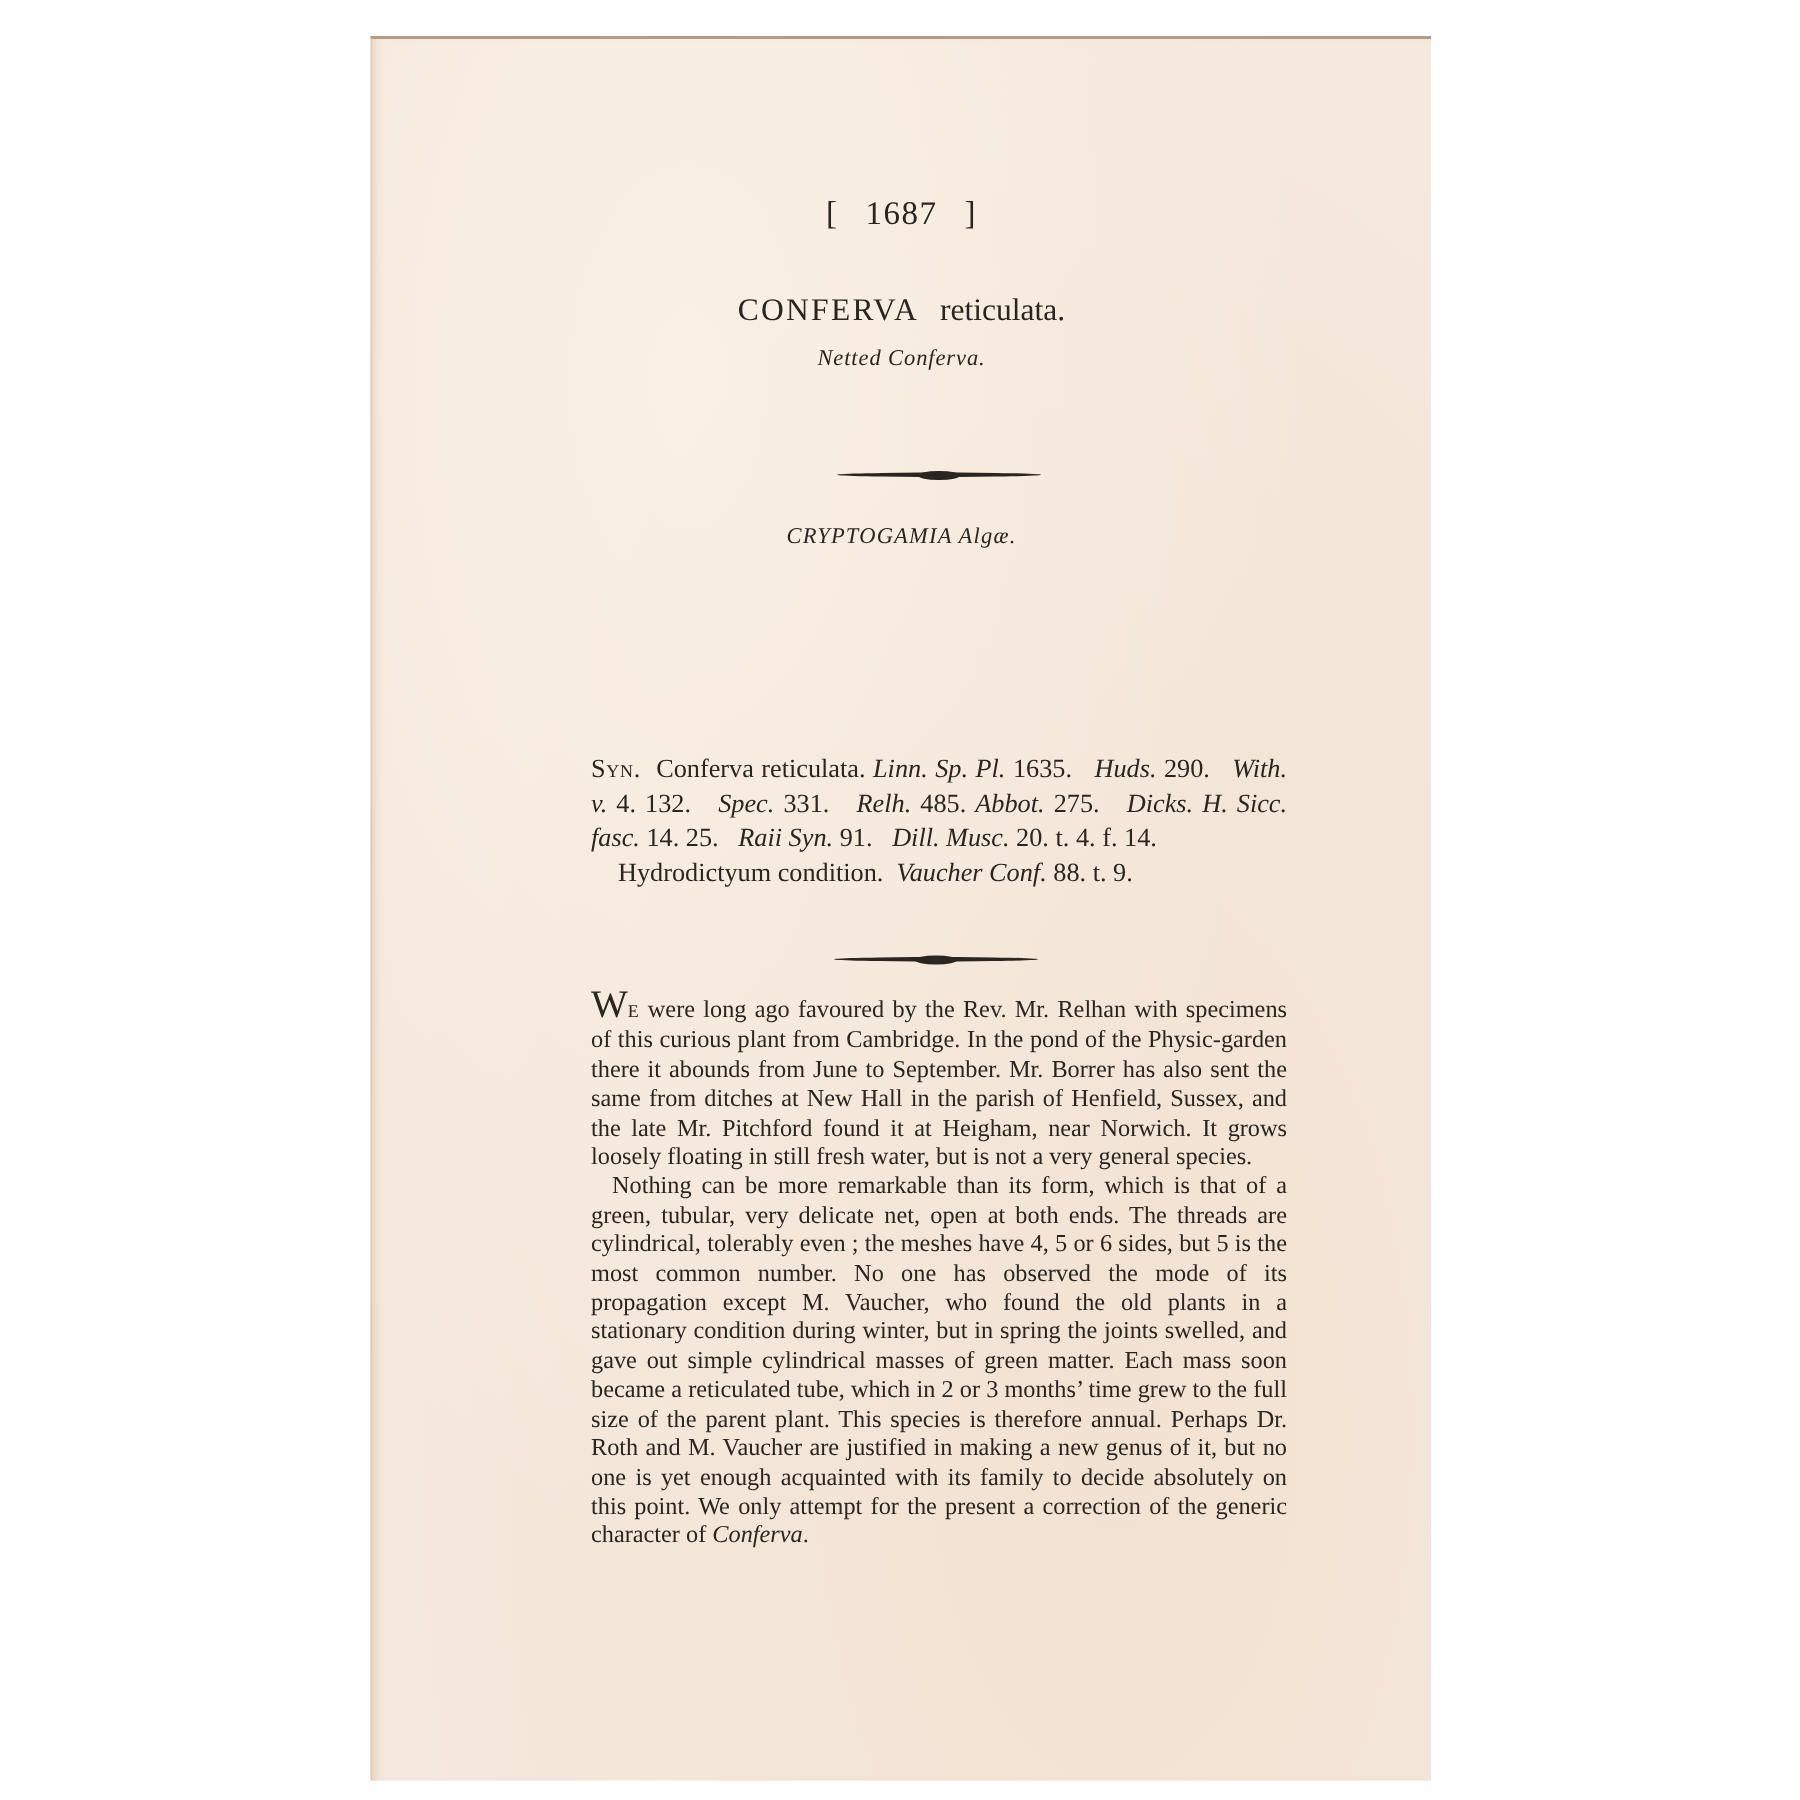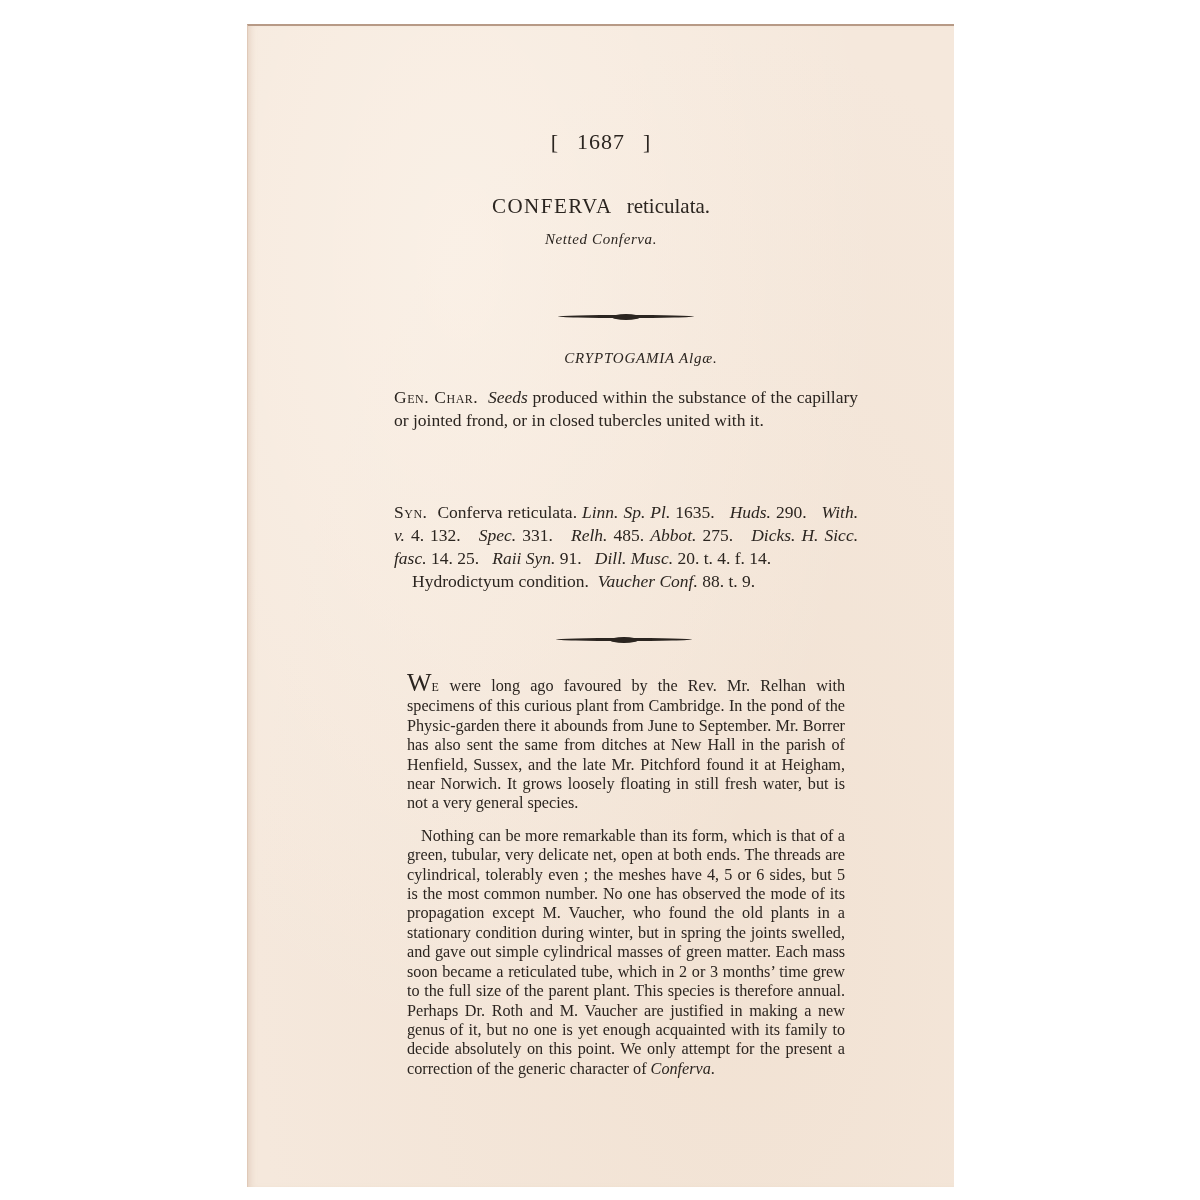--- a/index.html
+++ b/index.html
@@ -19,30 +19,30 @@
   .abs { position:absolute; white-space:nowrap; }
   .num { left:0; width:706px; top:103px; text-align:center; font-size:22px; letter-spacing:1px; }
   .num .br { display:inline-block; margin:0 18px; }
   .title { left:0; width:706px; top:168px; text-align:center; font-size:21px; }
   .title .genus { letter-spacing:1.5px; margin-right:14px; }
   .subtitle { left:0; width:706px; top:205px; text-align:center; font-size:15px; font-style:italic; letter-spacing:0.6px; }
   .rule { position:absolute; height:3px; background:#2b2520; border-radius:50%; }
   .rule::after { content:""; position:absolute; left:40%; width:20%; top:-1.5px; height:6px; background:#2b2520; border-radius:50%; }
   .rule1 { left:310px; top:289px; width:136px; }
   .rule2 { left:308px; top:612px; width:136px; }
-  .class { left:0; width:706px; top:324px; text-align:center; font-size:15px; font-style:italic; letter-spacing:0.8px;padding-left:40px; }
+  .class { left:0; width:706px; top:324px; text-align:center; font-size:15px; font-style:italic; letter-spacing:0.8px; }
   .char { position:absolute; left:146px; width:464px; font-size:17.5px; line-height:23px; }
   .char .lab { font-variant:small-caps; letter-spacing:0.5px; }
   .char p { margin:0; text-align:justify; text-align-last:left; }
   .gen { top:360px; }
   .spec { top:428px; }
   .syn { top:475px; }
   .syn .hyd { display:block; padding-left:18px; }
   .body { position:absolute; left:146px; width:464px; top:636px; font-size:16.2px; line-height:19.4px; }
-  .body p { margin:13px; text-align:justify; }
+  .body p { margin:0; text-align:justify; }
   .body .dropcap { font-size:26px; line-height:16px; }
   .body .smallcap { font-size:12px; letter-spacing:0.5px; }
   .body p.ind { text-indent:14px; }
   i { font-style:italic; }
 </style>
 </head>
 <body>
 
 <div class="page">
 
@@ -53,23 +53,20 @@
   <div class="abs title">
     <span class="genus">CONFERVA</span><span>reticulata.</span>
   </div>
 
   <div class="abs subtitle">Netted Conferva.</div>
 
   <div class="rule rule1"></div>
 
   <div class="abs class">CRYPTOGAMIA Algæ.</div>
 
-  <div class="char gen">
-    <p><span class="lab">Gen. Char.</span>&nbsp;&nbsp;<i>Seeds</i><span> produced within the substance of the capillary or jointed frond, or in closed tubercles united with it.</span></p>
-  </div>
 
 
   <div class="char syn">
     <p>
       <span class="lab">Syn.</span>&nbsp;&nbsp;<span>Conferva reticulata.</span>
       <i>Linn. Sp. Pl.</i> <span>1635.</span>&nbsp;&nbsp;
       <i>Huds.</i> <span>290.</span>&nbsp;&nbsp;
       <i>With. v.</i> <span>4. 132.</span>&nbsp;&nbsp;
       <i>Spec.</i> <span>331.</span>&nbsp;&nbsp;
       <i>Relh.</i> <span>485.</span>

